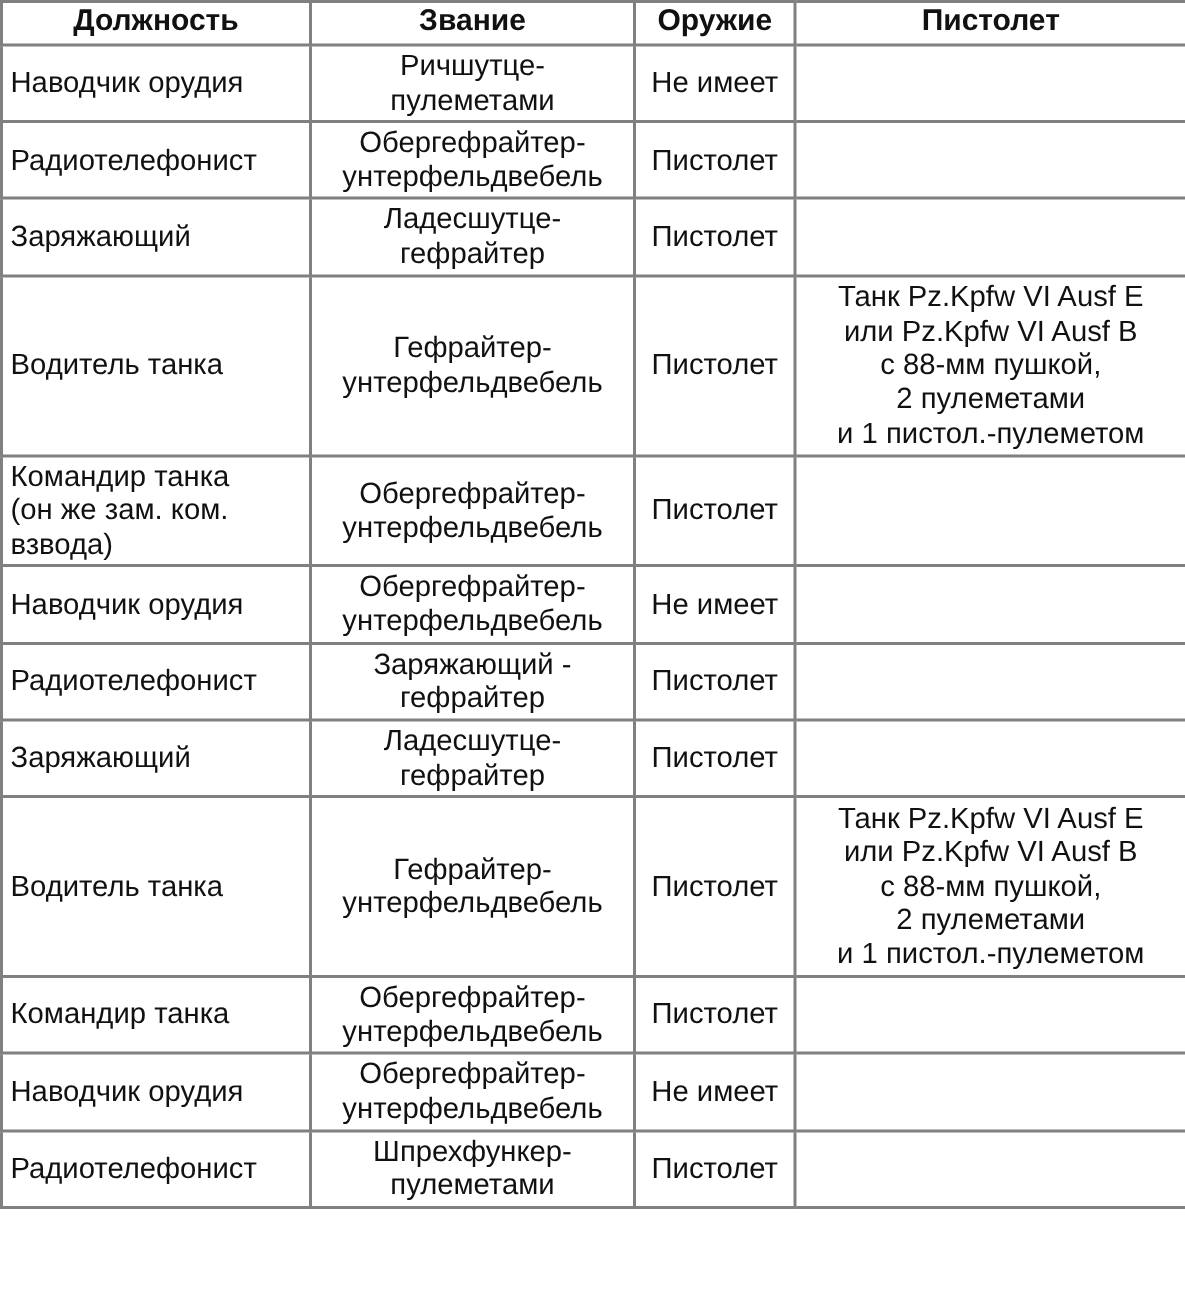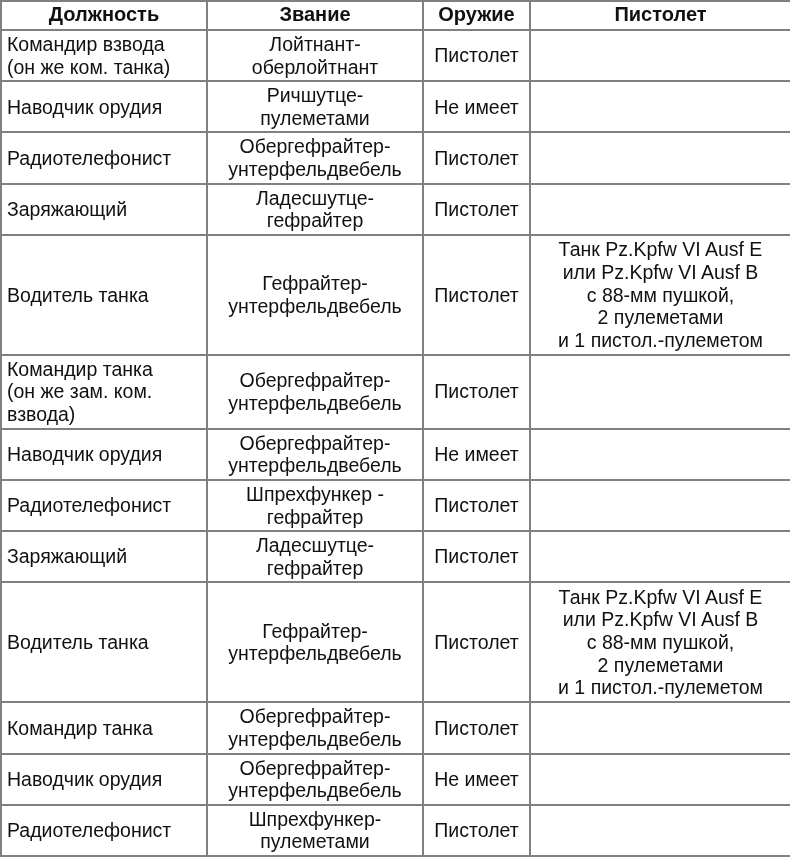--- a/index.html
+++ b/index.html
@@ -72,28 +72,20 @@
   <thead>
     <tr>
       <th>Должность</th>
       <th>Звание</th>
       <th>Оружие</th>
       <th>Пистолет</th>
     </tr>
   </thead>
   <tbody id="table-body">
       <tr style="height: 51px;">
-        <td class="position">Командир взвода
-(он же ком. танка)</td>
-        <td class="rank">Лойтнант-
-оберлойтнант</td>
-        <td class="weapon">Пистолет</td>
-        <td class="transport empty"></td>
-      </tr>
-      <tr style="height: 51px;">
         <td class="position">Наводчик орудия</td>
         <td class="rank">Ричшутце-
 пулеметами</td>
         <td class="weapon">Не имеет</td>
         <td class="transport empty"></td>
       </tr>
       <tr style="height: 51px;">
         <td class="position">Радиотелефонист</td>
         <td class="rank">Обергефрайтер-
 унтерфельдвебель</td>
@@ -129,21 +121,21 @@
       </tr>
       <tr style="height: 51px;">
         <td class="position">Наводчик орудия</td>
         <td class="rank">Обергефрайтер-
 унтерфельдвебель</td>
         <td class="weapon">Не имеет</td>
         <td class="transport empty"></td>
       </tr>
       <tr style="height: 51px;">
         <td class="position">Радиотелефонист</td>
-        <td class="rank">Шпрехфункер -
+        <td class="rank">Заряжающий -
 гефрайтер</td>
         <td class="weapon">Пистолет</td>
         <td class="transport empty"></td>
       </tr>
       <tr style="height: 51px;">
         <td class="position">Заряжающий</td>
         <td class="rank">Ладесшутце-
 гефрайтер</td>
         <td class="weapon">Пистолет</td>
         <td class="transport empty"></td>

